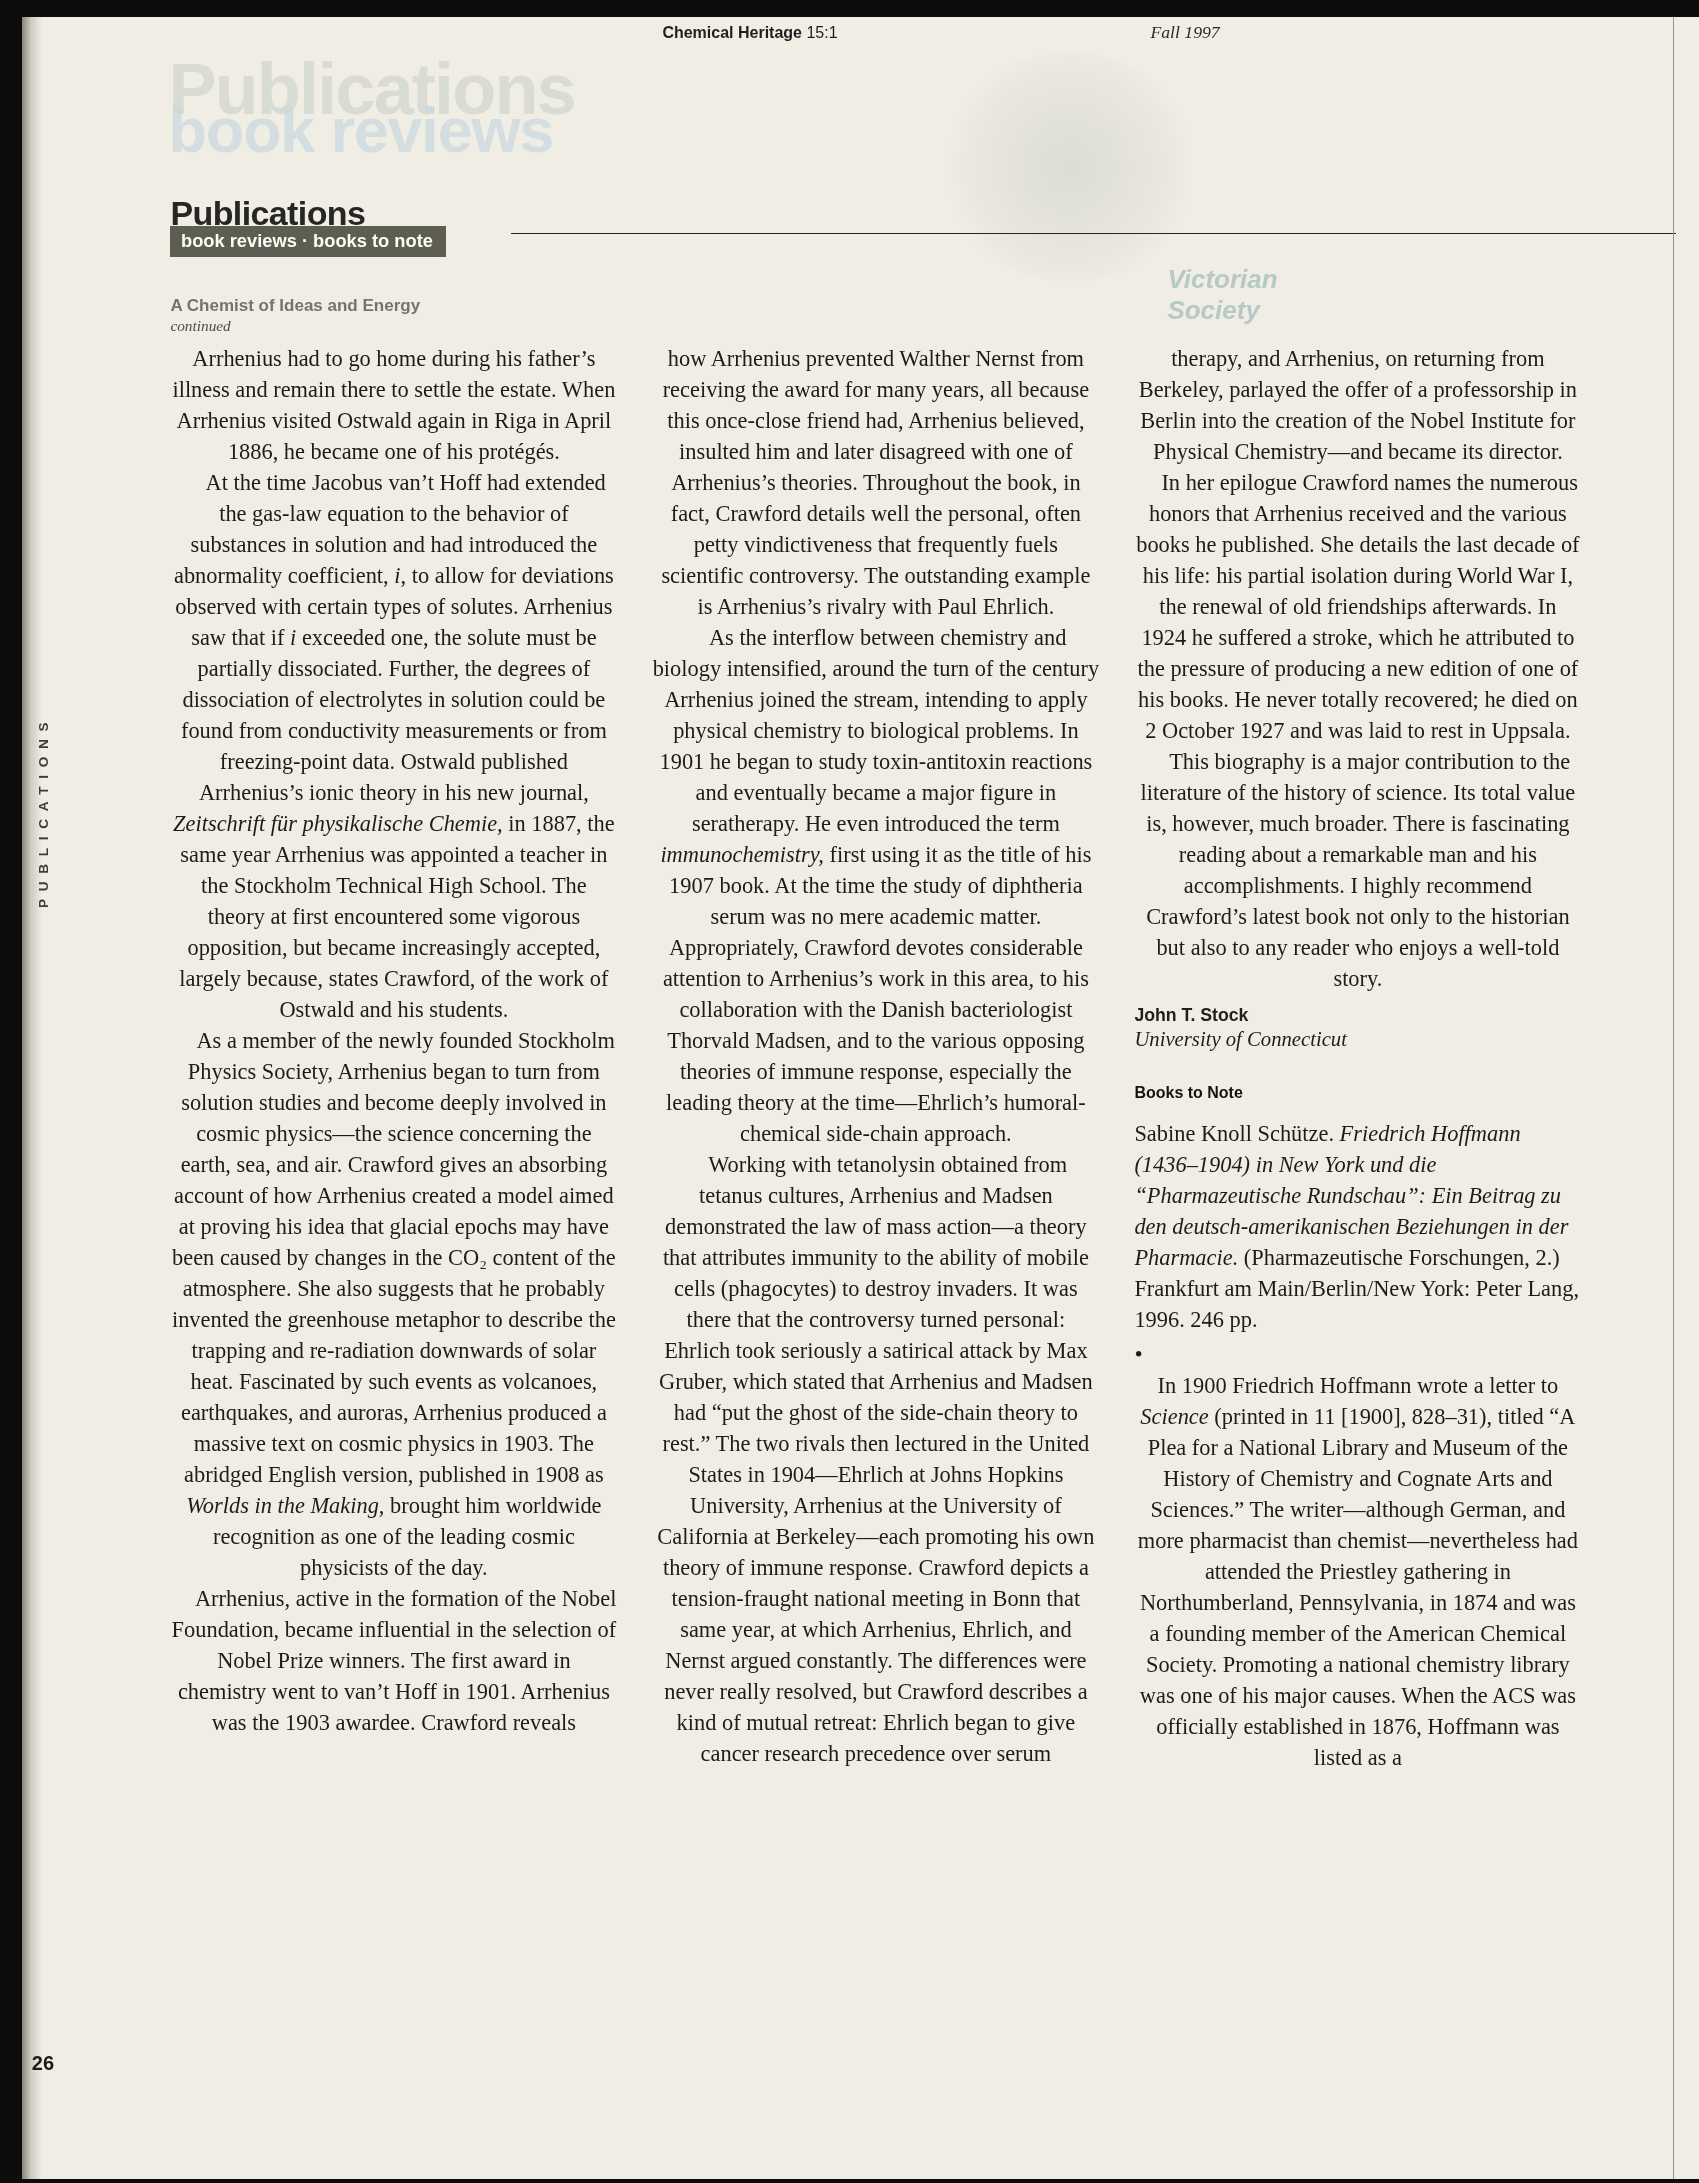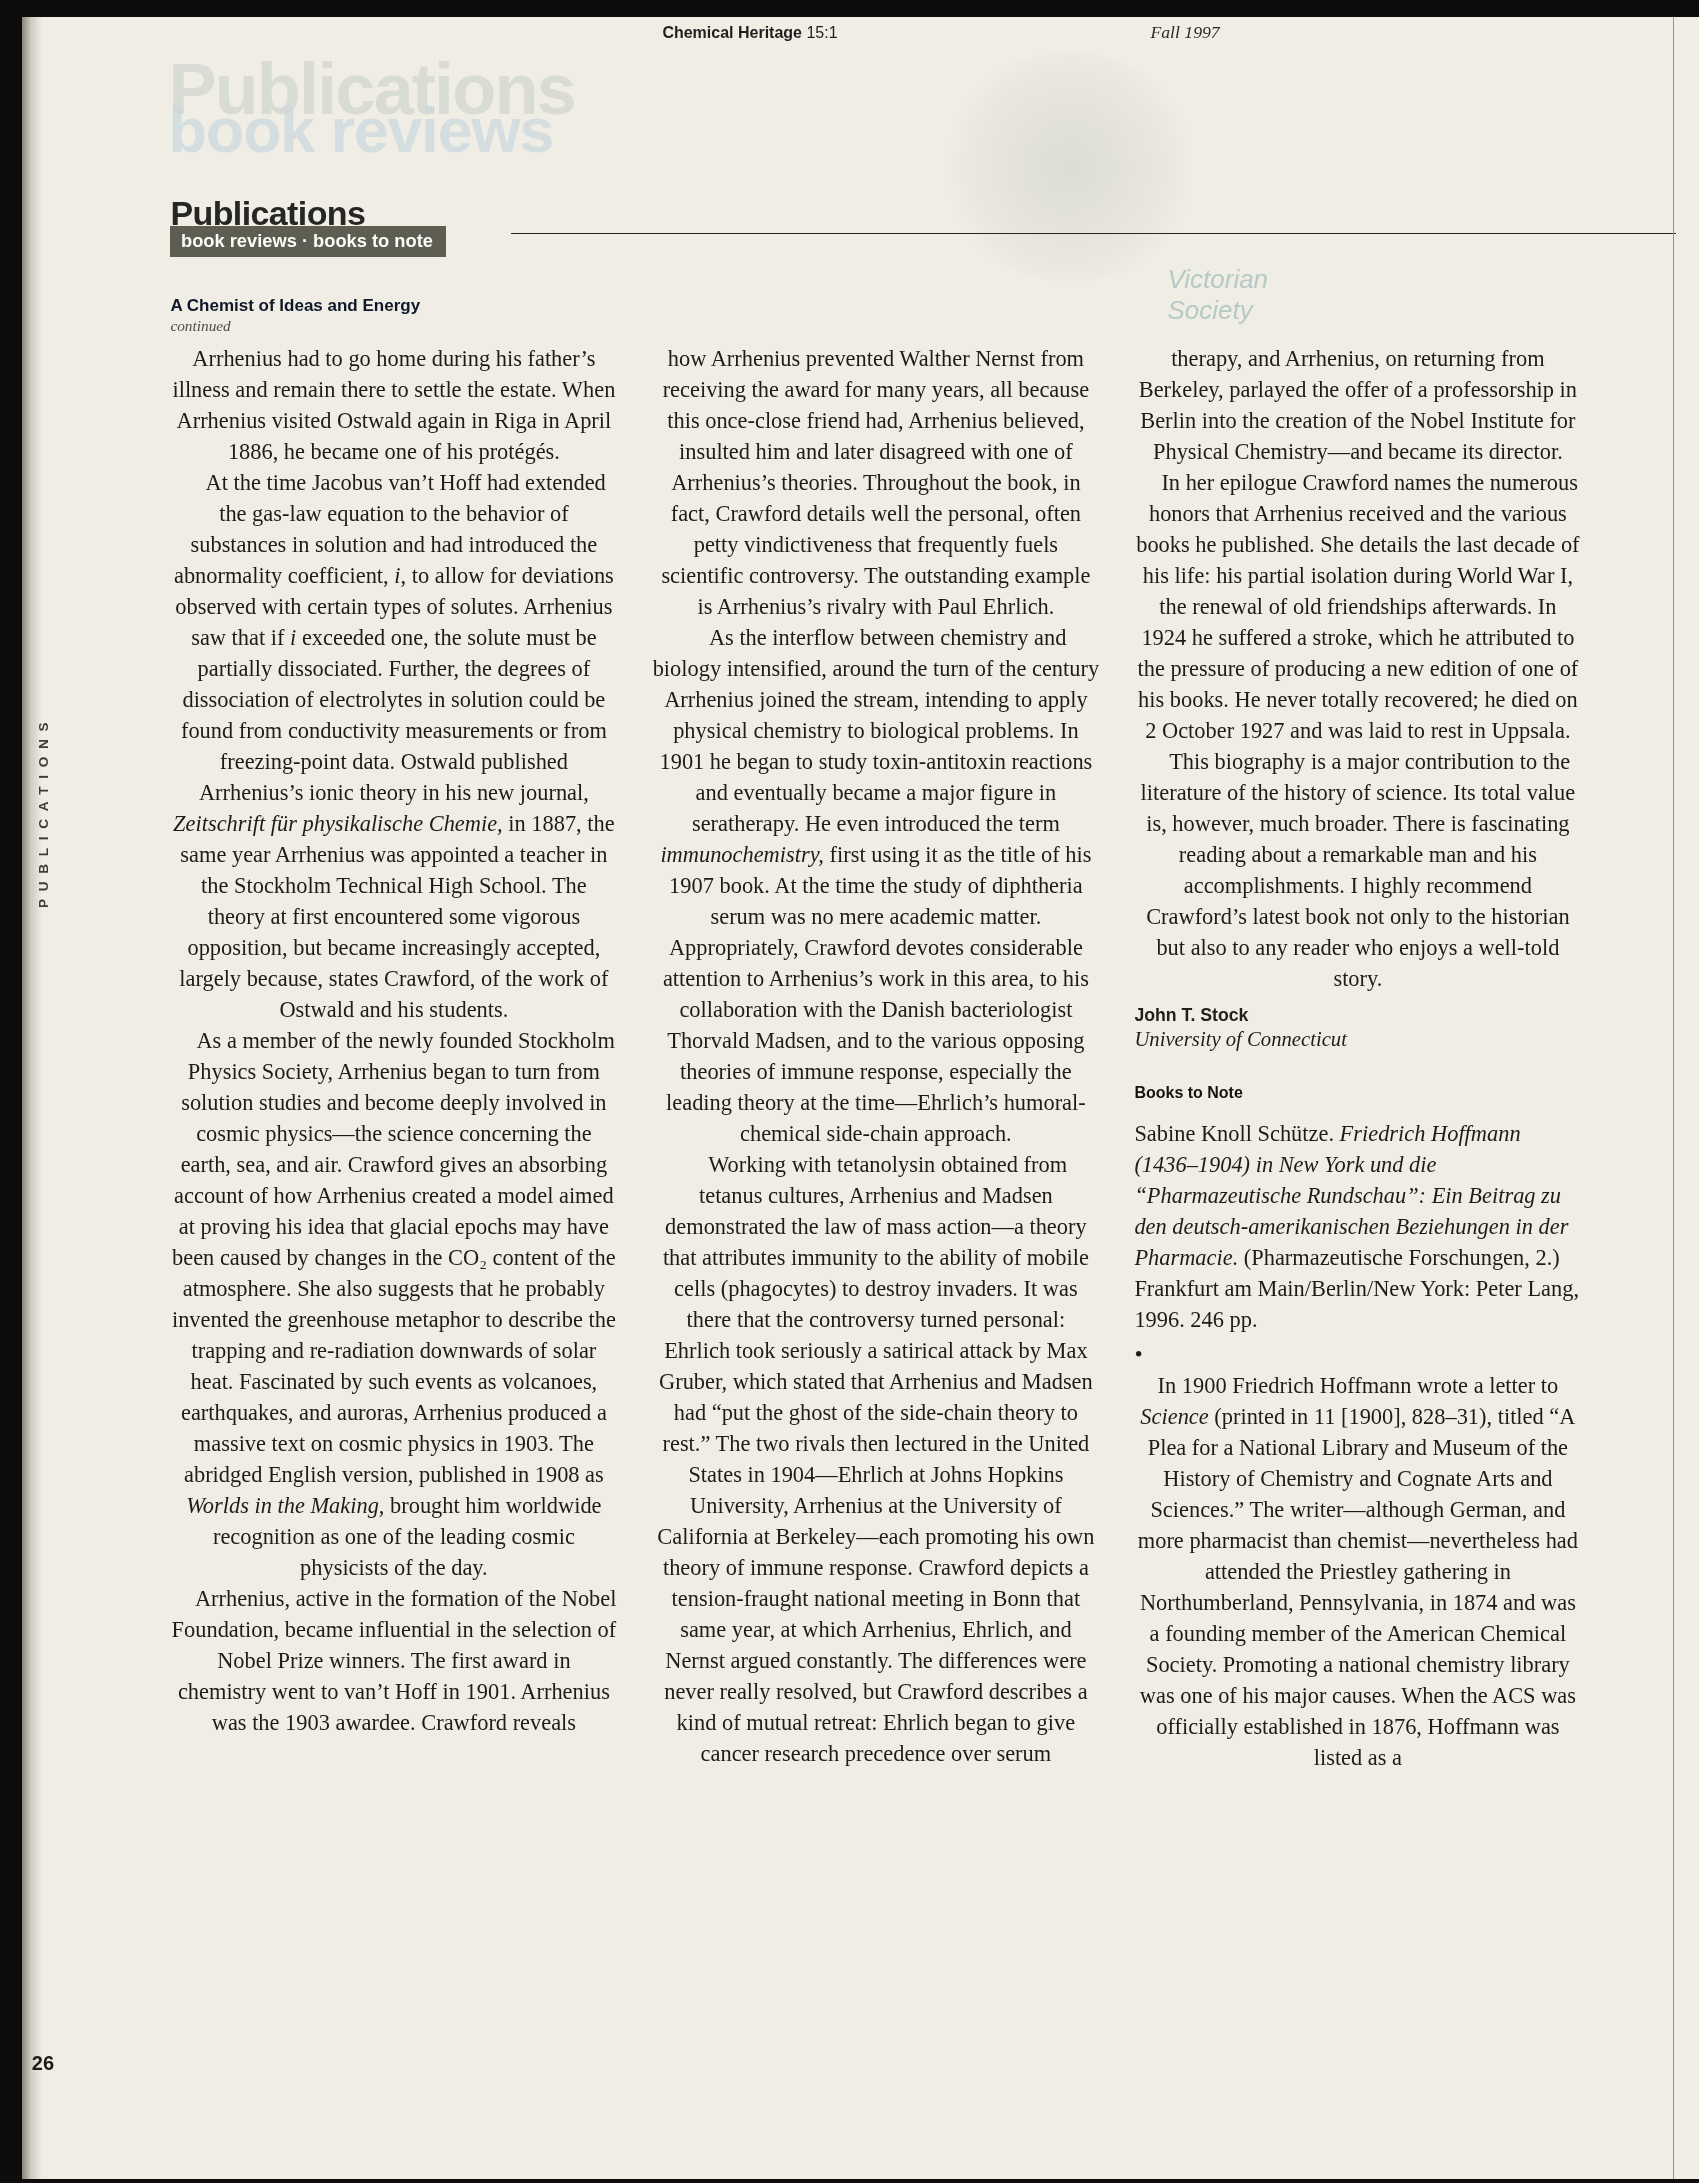--- a/index.html
+++ b/index.html
@@ -48,21 +48,21 @@
     font-family:"Liberation Sans", sans-serif; font-weight:bold;
     font-size:63px; letter-spacing:-1.2px; color:#cbd9df; opacity:.75;
   }
   .ghost-photo {
     position:absolute; left:921px; top:35px; width:254px; height:230px;
     border-radius:50%;
     background:radial-gradient(circle, rgba(85,105,105,0.12), rgba(85,105,105,0.04) 60%, rgba(85,105,105,0) 72%);
   }
   .ghost-teal { 
     position:absolute; left:1145px; top:247px;
-    font-family:"Liberation Sans", sans-serif; font-weight:normal; font-style:italic;
+    font-family:"Liberation Sans", sans-serif; font-weight:bold; font-style:italic;
     font-size:26px; line-height:31px; color:rgba(92,148,150,0.40);
   }
   
   .section-title {
     position:absolute; left:148px; top:177px;
     font-family:"Liberation Sans", sans-serif; font-weight:bold;
     font-size:34px; letter-spacing:-0.6px; color:#262624;
   }
   .badge {
     position:absolute; left:148px; top:209px;
@@ -73,21 +73,21 @@
     white-space:nowrap;
   }
   .header-rule {
     position:absolute; left:489px; right:23.6px; top:216px; height:1.8px;
     background:#26261f;
   }
   
   .article-title {
     position:absolute; left:148px; top:279px;
     font-family:"Liberation Sans", sans-serif; font-weight:bold;
-    font-size:17px; color:#0f172a;
+    font-size:17px; color:#737373;
   }
   .article-continued {
     position:absolute; left:148px; top:300px;
     font-style:italic; font-size:15.3px; color:#4c4b46;
   }
   
   .columns {
     position:absolute; left:148px; top:326px; width:1411px;
     display:flex; gap:35px;
   }

